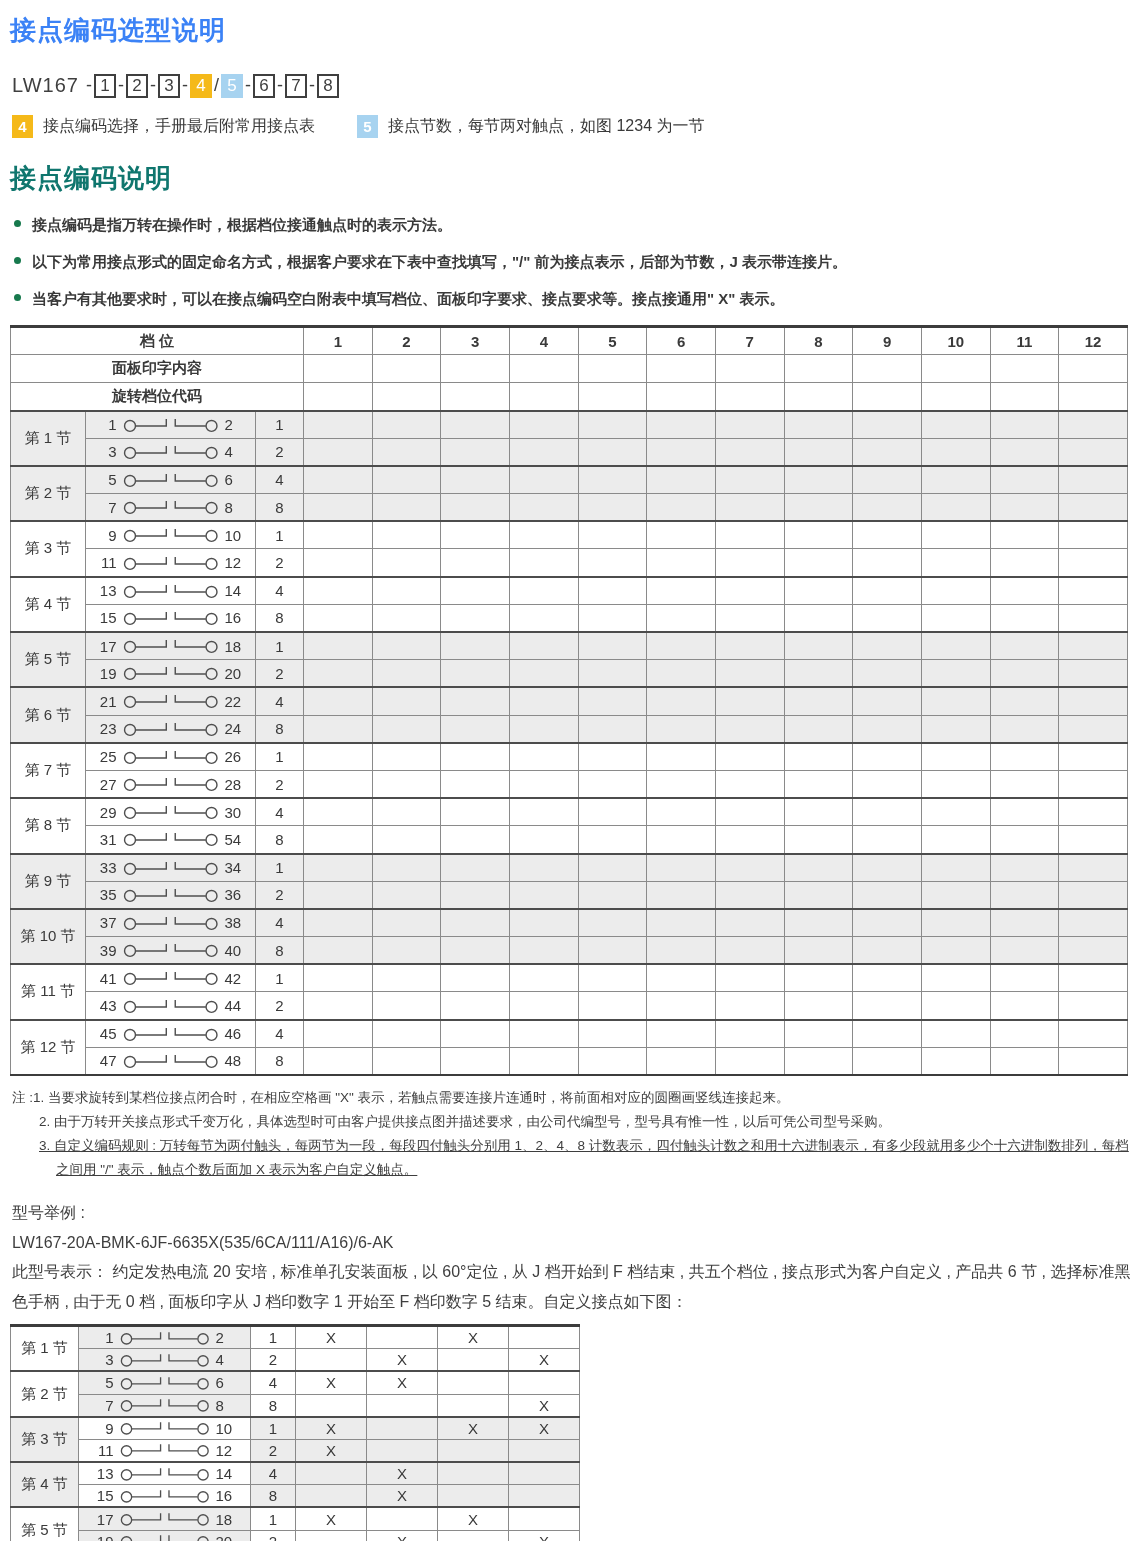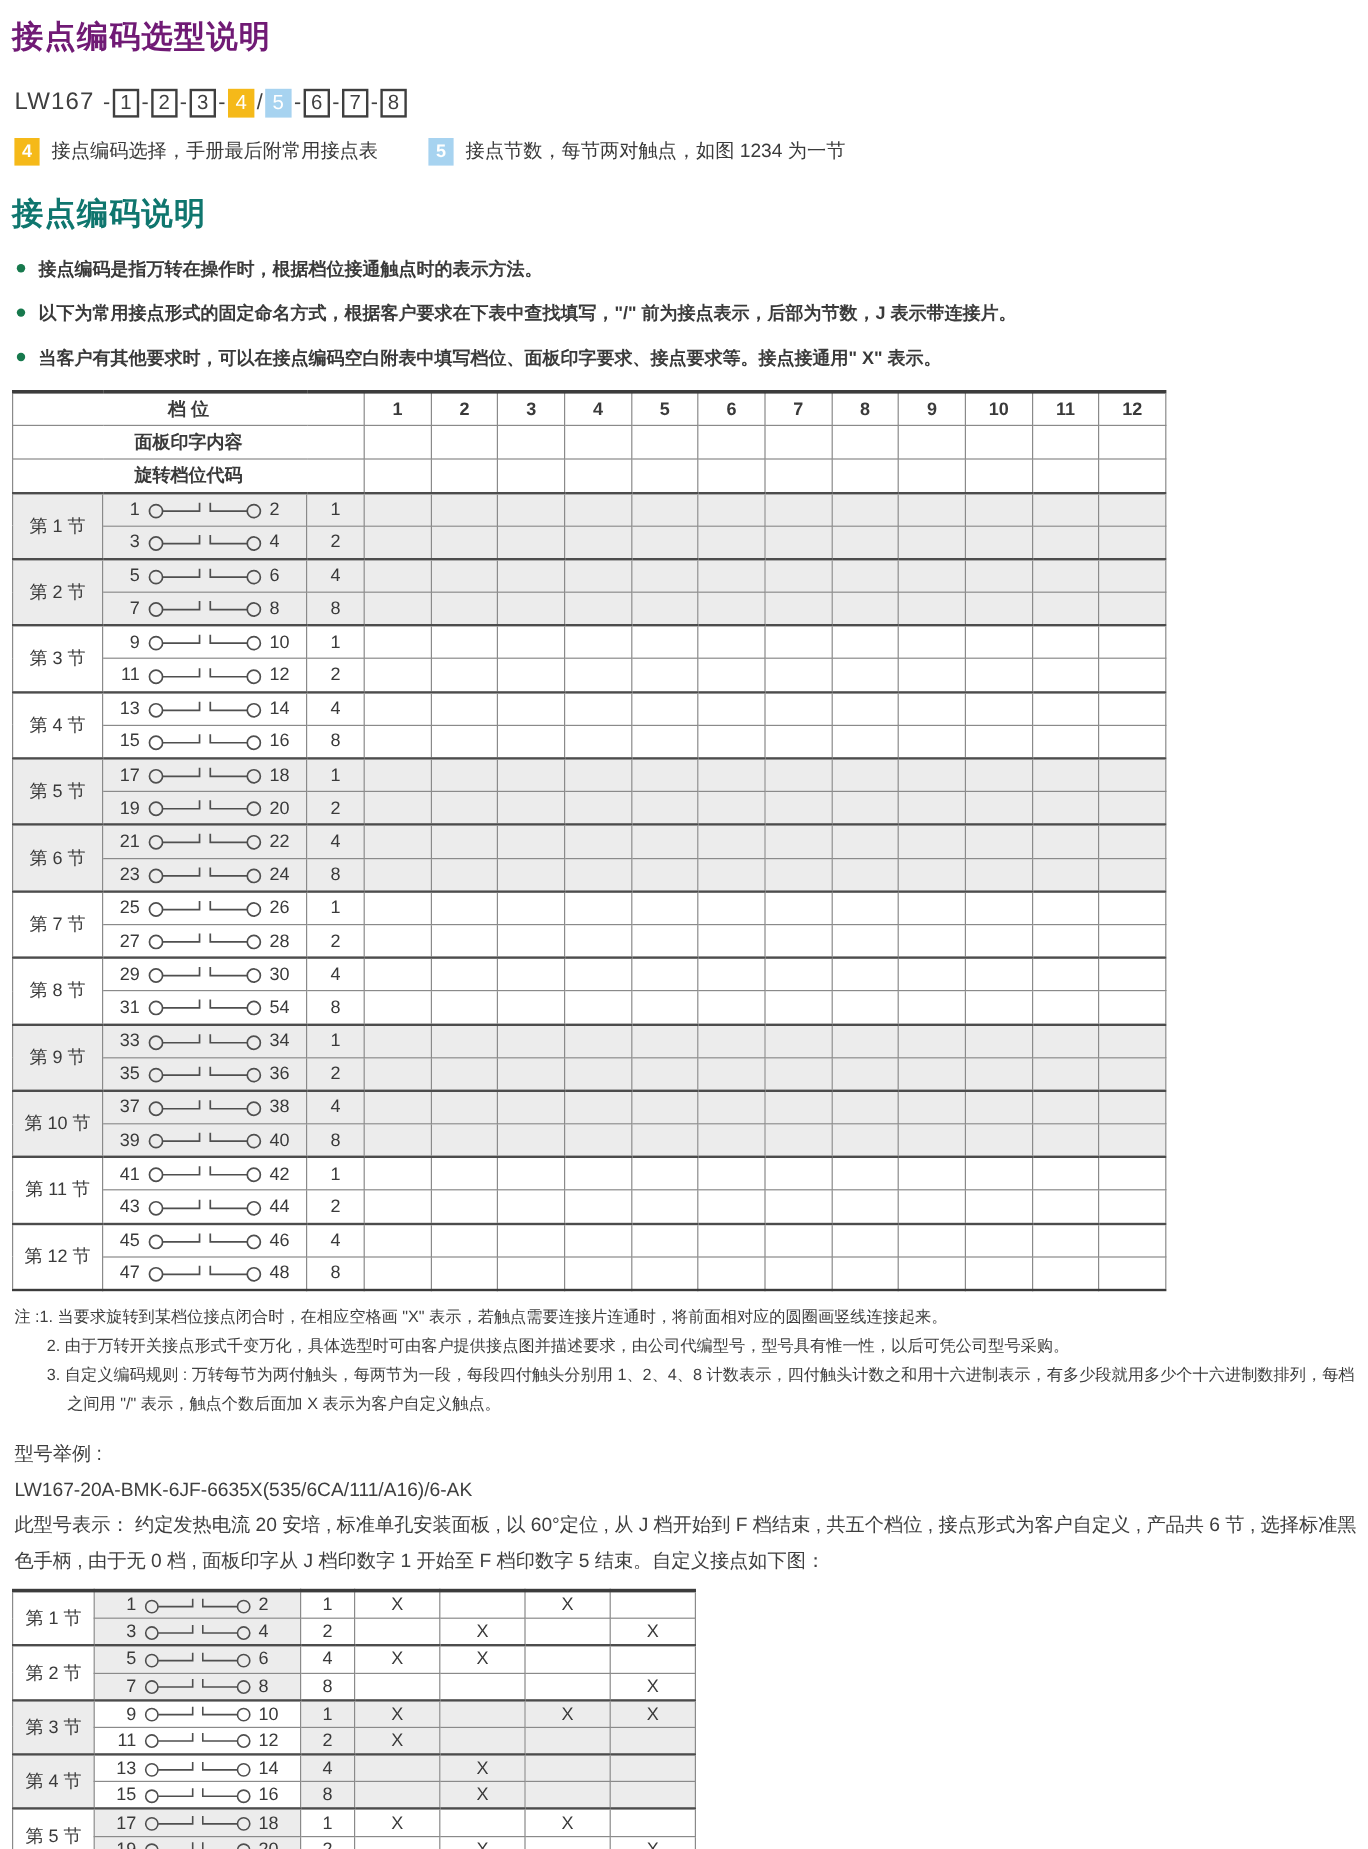--- a/index.html
+++ b/index.html
@@ -37,56 +37,56 @@
          margin:6px 11px 0 0; }
 
   
   table.grid { border-collapse:collapse; table-layout:fixed; margin-left:10px;
                font-size:15px; color:#3a3a3a; background:#fff;
                border:1px solid #6b6b6b; border-top:3px solid #3c3c3c;
                border-bottom:2px solid #3c3c3c; }
   table.grid th, table.grid td { border:1px solid #8a8a8a; padding:0; text-align:center;
                overflow:hidden; font-weight:normal; }
   table.grid tr.sec-first td { border-top:2px solid #4c4c4c; }
-  .ctable { width:962px; }
+  .ctable { width:1118px; }
   .ctable th, .ctable td { height:27.7px; }
   .ctable tr.hrow th { height:28px; font-weight:bold; font-size:15px; }
   .ctable tr.shade td { background:#ececec; }
   .contact { display:flex; align-items:center; justify-content:center; padding:0 8px; }
   .cnum { width:24px; flex:none; }
   .cnum.l { text-align:right; padding-right:2px; }
   .cnum.r { text-align:left; padding-left:2px; }
   .csvg { width:98px; height:20px; flex:none; margin:0 3px; }
   .csvg circle, .csvg path { stroke:#4f4f4f; fill:none; stroke-width:1.5; }
 
   
   .notes { margin:10px 0 0 12px; font-size:13.5px; color:#3e3e3e; width:1122px; }
   .notes p { margin:0; line-height:1.78; }
   .notes p.n2, .notes p.n3 { margin-left:27px; }
-  .notes p.n3 { padding-left:17px; text-indent:-17px; }
+  .notes p.n3 { padding-left:17px; text-indent:-17px;text-decoration:underline; }
 
   
   .example { margin:16px 0 0 12px; font-size:16px; color:#3e3e3e; width:1122px; }
   .example p { margin:0; line-height:1.85; }
 
   
   .etable { width:570px; margin-top:8px; font-size:14.5px; }
   .etable td { height:22.7px; }
   .etable tr.variant-a td.contact-cell { background:#ececec; }
   .etable tr.variant-b td { background:#ececec; }
   .etable tr.variant-b td.contact-cell { background:#fff; }
   .etable .csvg { width:92px; }
   .etable .contact { padding:0 6px; }
 </style>
 </head>
 <body>
 
 <div class="page">
 
-  <h1 class="sec-title" style="color: #701a75;">接点编码选型说明</h1>
+  <h1 class="sec-title" style="color: #3b82f6;">接点编码选型说明</h1>
 
   <div class="model-line">
     <span class="model-prefix">LW167</span>
     <span style="display:flex;align-items:center;">
         <span class="msep">-</span>
         <span class="mbox outline">1</span>
         <span class="msep">-</span>
         <span class="mbox outline">2</span>
         <span class="msep">-</span>
         <span class="mbox outline">3</span>

